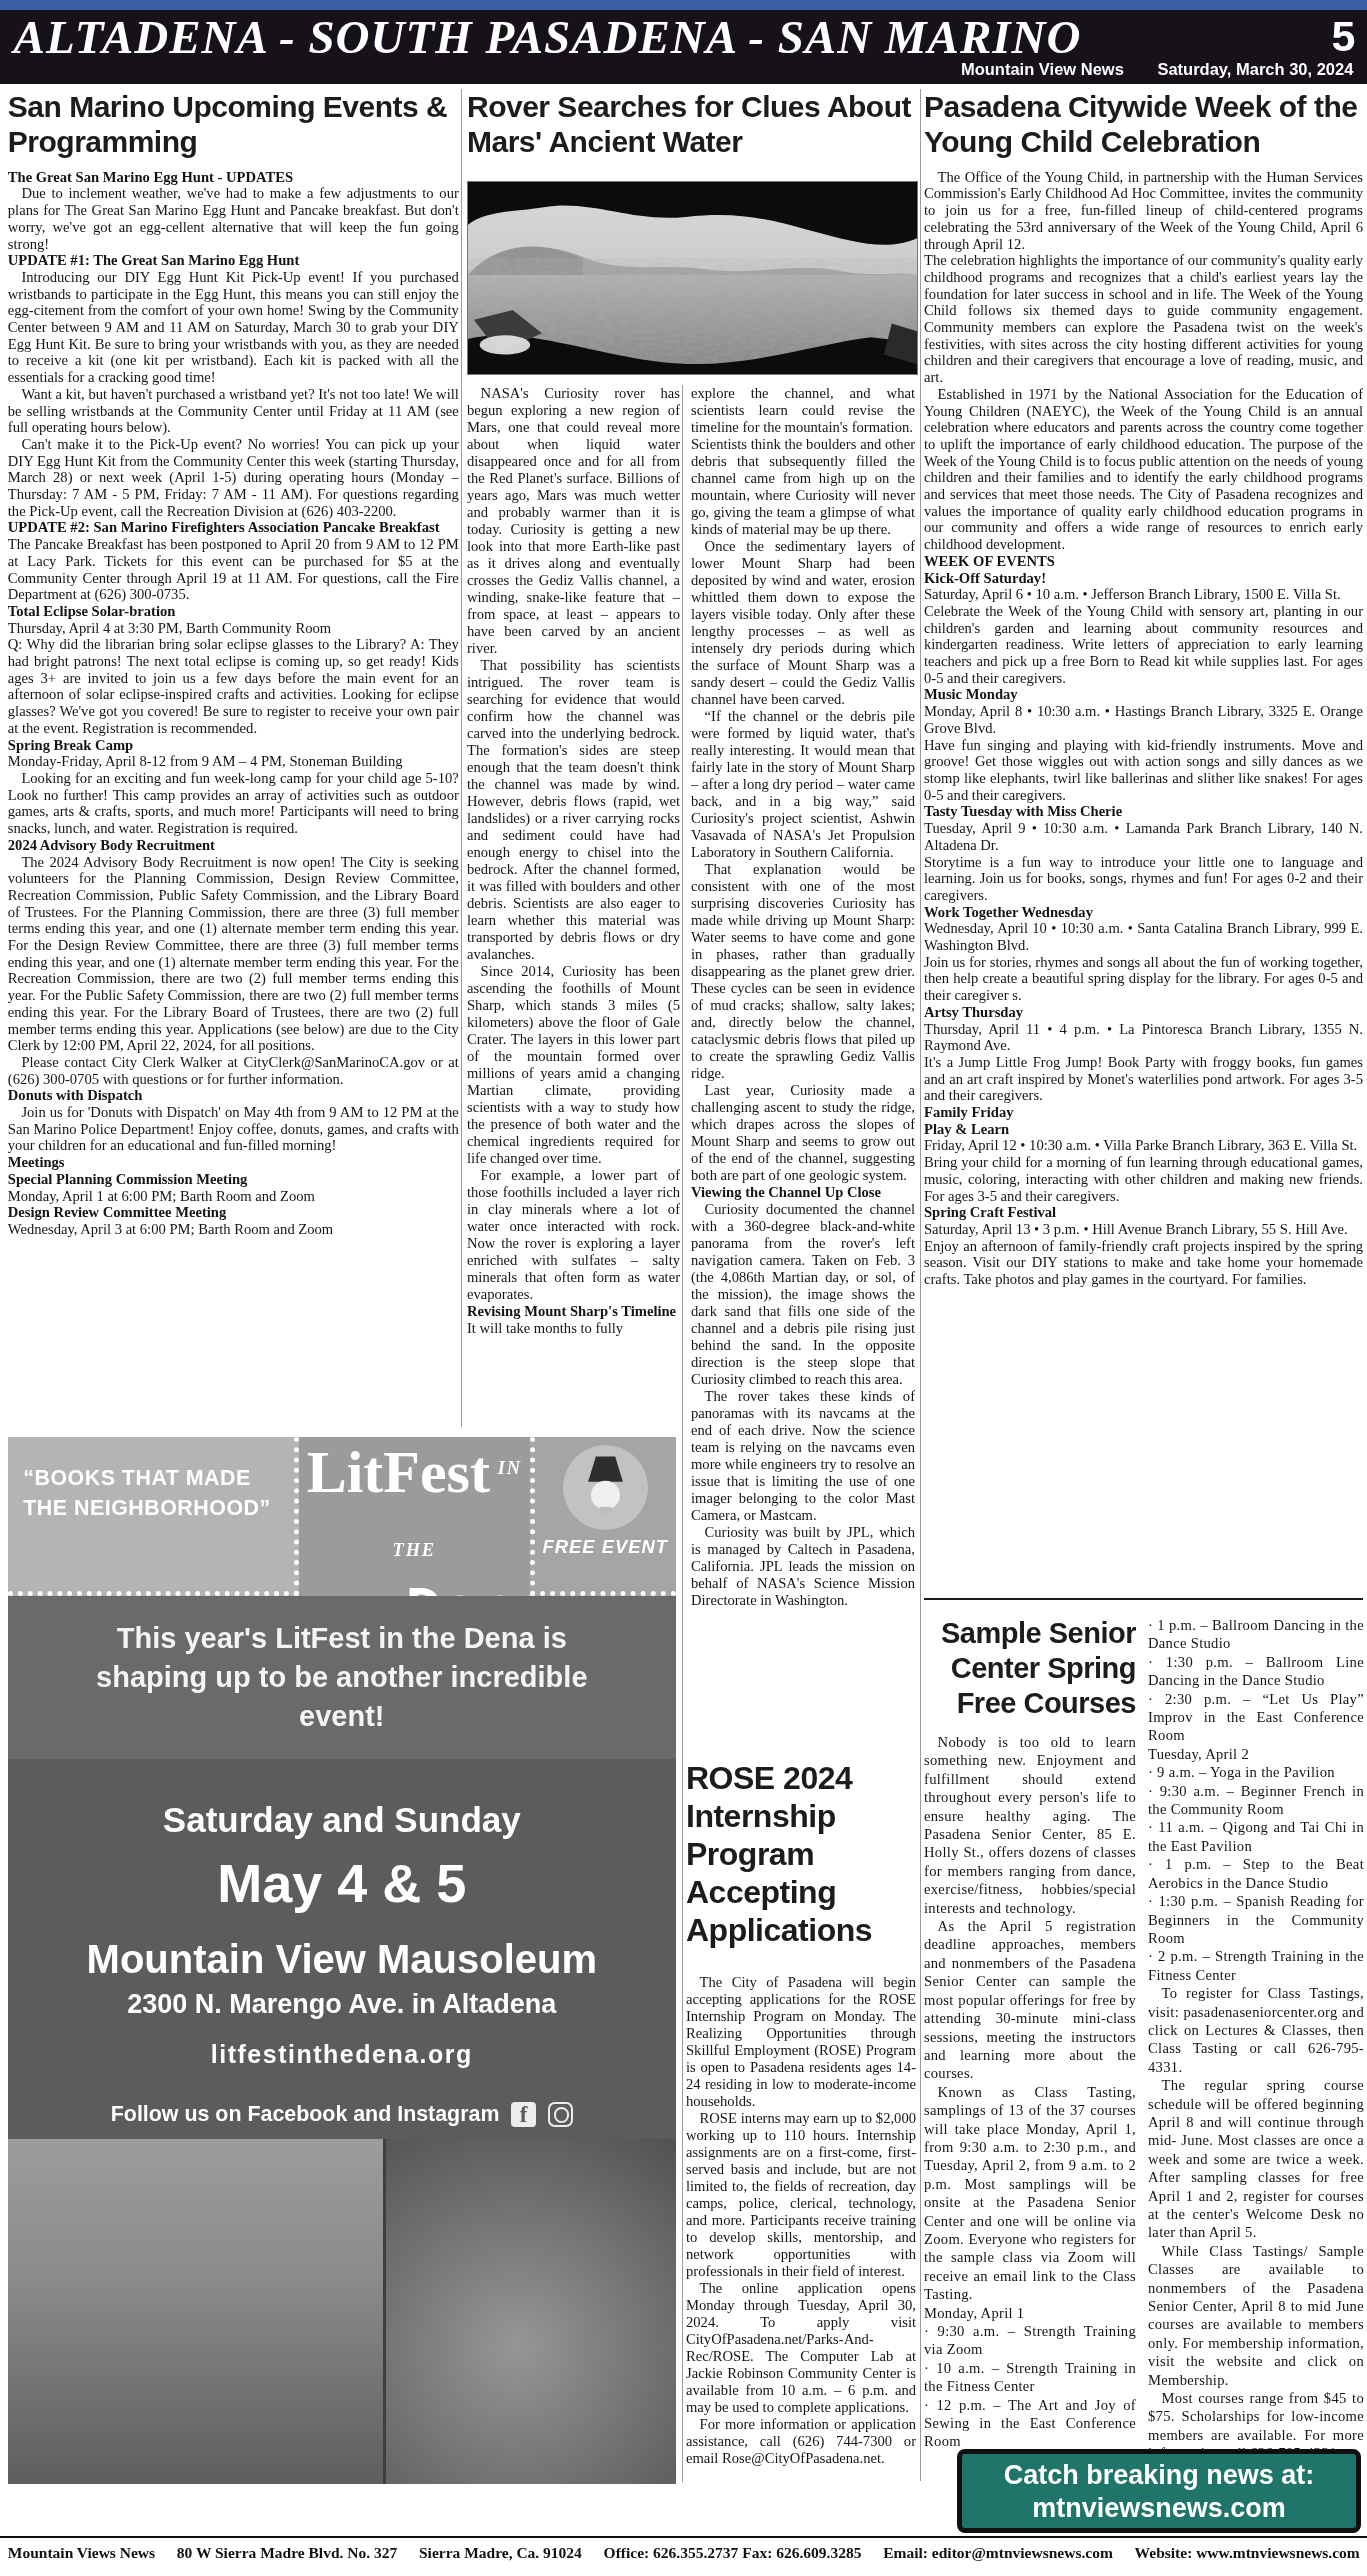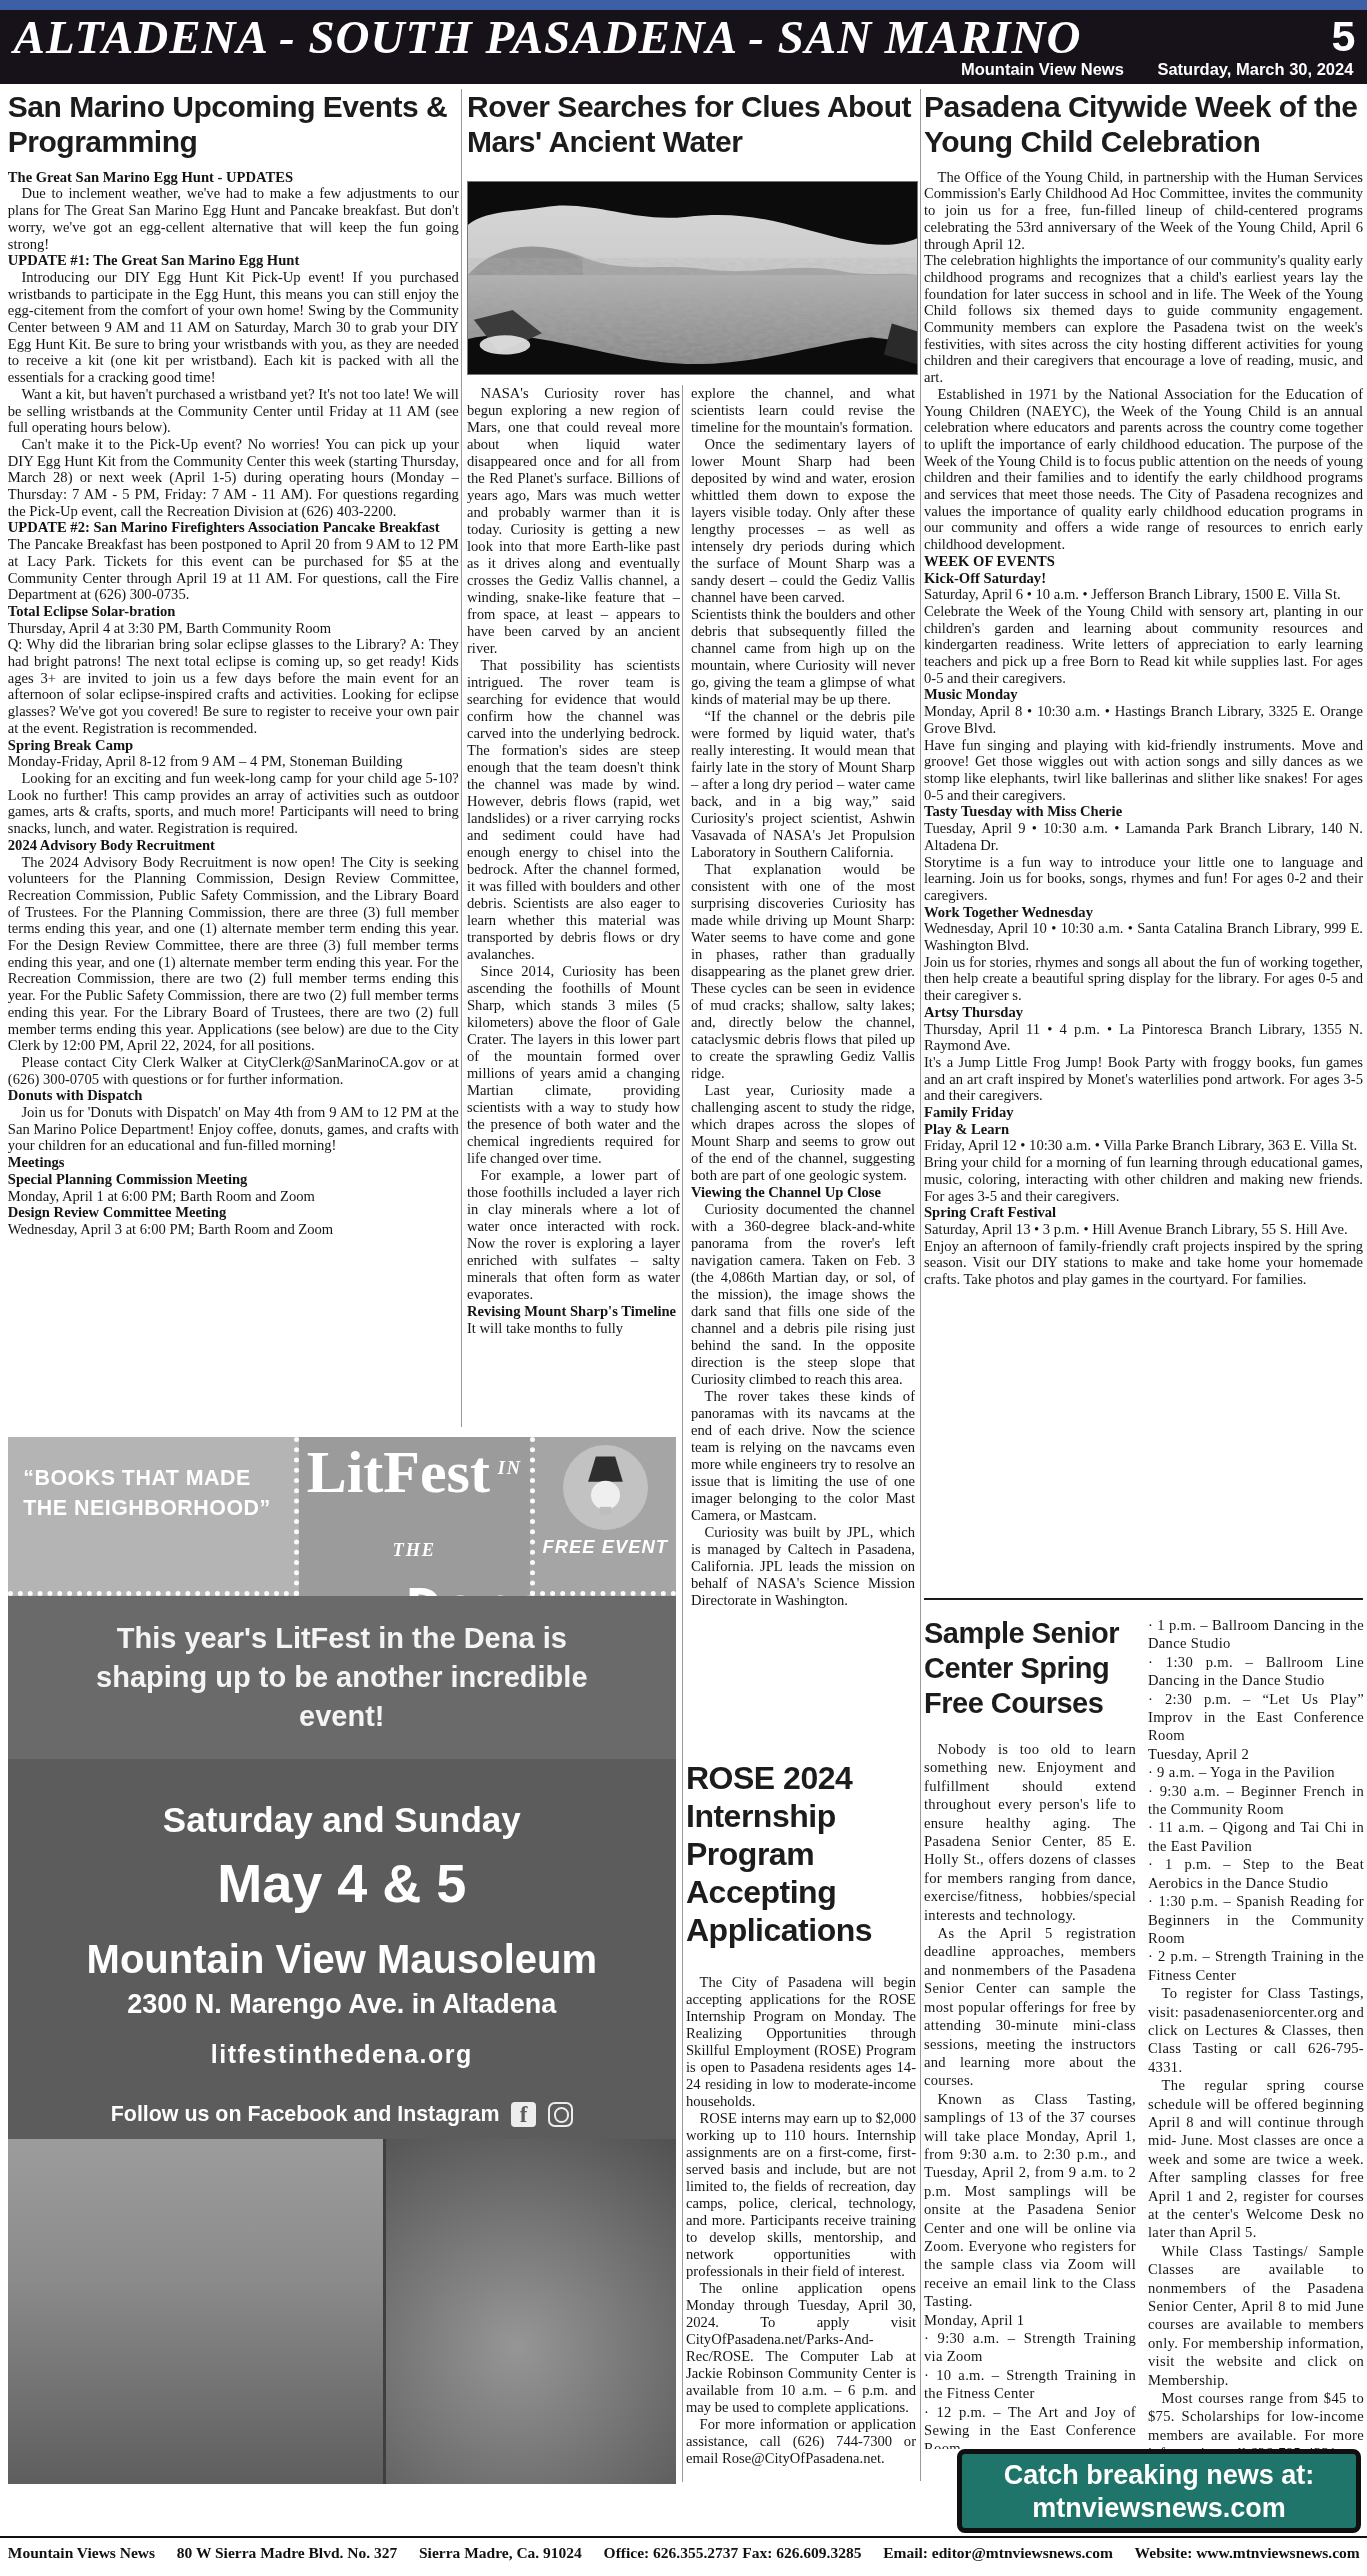--- a/index.html
+++ b/index.html
@@ -158,22 +158,22 @@
       <p class="para i">That possibility has scientists intrigued. The rover team is searching for evidence that would confirm how the channel was carved into the underlying bedrock. The formation's sides are steep enough that the team doesn't think the channel was made by wind. However, debris flows (rapid, wet landslides) or a river carrying rocks and sediment could have had enough energy to chisel into the bedrock. After the channel formed, it was filled with boulders and other debris. Scientists are also eager to learn whether this material was transported by debris flows or dry avalanches.</p>
       <p class="para i">Since 2014, Curiosity has been ascending the foothills of Mount Sharp, which stands 3 miles (5 kilometers) above the floor of Gale Crater. The layers in this lower part of the mountain formed over millions of years amid a changing Martian climate, providing scientists with a way to study how the presence of both water and the chemical ingredients required for life changed over time.</p>
       <p class="para i">For example, a lower part of those foothills included a layer rich in clay minerals where a lot of water once interacted with rock. Now the rover is exploring a layer enriched with sulfates – salty minerals that often form as water evaporates.</p>
       <p class="para h">Revising Mount Sharp's Timeline</p>
       <p class="para f">It will take months to fully</p>
     </div>
 </div>
 <div class="col mars-sub" style="left:691px;top:385px;width:224px;height:1367px;">
   <div>
       <p class="para f">explore the channel, and what scientists learn could revise the timeline for the mountain's formation.</p>
+      <p class="para f">Scientists think the boulders and other debris that subsequently filled the channel came from high up on the mountain, where Curiosity will never go, giving the team a glimpse of what kinds of material may be up there.</p>
       <p class="para i">Once the sedimentary layers of lower Mount Sharp had been deposited by wind and water, erosion whittled them down to expose the layers visible today. Only after these lengthy processes – as well as intensely dry periods during which the surface of Mount Sharp was a sandy desert – could the Gediz Vallis channel have been carved.</p>
-      <p class="para f">Scientists think the boulders and other debris that subsequently filled the channel came from high up on the mountain, where Curiosity will never go, giving the team a glimpse of what kinds of material may be up there.</p>
       <p class="para i">“If the channel or the debris pile were formed by liquid water, that's really interesting. It would mean that fairly late in the story of Mount Sharp – after a long dry period – water came back, and in a big way,” said Curiosity's project scientist, Ashwin Vasavada of NASA's Jet Propulsion Laboratory in Southern California.</p>
       <p class="para i">That explanation would be consistent with one of the most surprising discoveries Curiosity has made while driving up Mount Sharp: Water seems to have come and gone in phases, rather than gradually disappearing as the planet grew drier. These cycles can be seen in evidence of mud cracks; shallow, salty lakes; and, directly below the channel, cataclysmic debris flows that piled up to create the sprawling Gediz Vallis ridge.</p>
       <p class="para i">Last year, Curiosity made a challenging ascent to study the ridge, which drapes across the slopes of Mount Sharp and seems to grow out of the end of the channel, suggesting both are part of one geologic system.</p>
       <p class="para h">Viewing the Channel Up Close</p>
       <p class="para i">Curiosity documented the channel with a 360-degree black-and-white panorama from the rover's left navigation camera. Taken on Feb. 3 (the 4,086th Martian day, or sol, of the mission), the image shows the dark sand that fills one side of the channel and a debris pile rising just behind the sand. In the opposite direction is the steep slope that Curiosity climbed to reach this area.</p>
       <p class="para i">The rover takes these kinds of panoramas with its navcams at the end of each drive. Now the science team is relying on the navcams even more while engineers try to resolve an issue that is limiting the use of one imager belonging to the color Mast Camera, or Mastcam.</p>
       <p class="para i">Curiosity was built by JPL, which is managed by Caltech in Pasadena, California. JPL leads the mission on behalf of NASA's Science Mission Directorate in Washington.</p>
     </div>
 </div>
 
@@ -215,21 +215,21 @@
       <p class="para f">Bring your child for a morning of fun learning through educational games, music, coloring, interacting with other children and making new friends. For ages 3-5 and their caregivers.</p>
       <p class="para h">Spring Craft Festival</p>
       <p class="para f">Saturday, April 13 • 3 p.m. • Hill Avenue Branch Library, 55 S. Hill Ave.</p>
       <p class="para f">Enjoy an afternoon of family-friendly craft projects inspired by the spring season. Visit our DIY stations to make and take home your homemade crafts. Take photos and play games in the courtyard. For families.</p>
     </div>
 </div>
 
 <div class="hrule" style="left:924px;top:1598px;width:439px;"></div>
 
 <div class="col senior" style="left:924px;top:1616px;width:212px;height:833px;">
-  <h1 class="headline senior-h" style="margin-bottom:19px;">
+  <h1 class="headline senior-h" style="margin-bottom:12px;text-align:right;">
     <span style="display:block;">Sample Senior</span>
     <span style="display:block;">Center Spring</span>
     <span style="display:block;">Free Courses</span>
   </h1>
   <div>
       <p class="para i">Nobody is too old to learn something new. Enjoyment and fulfillment should extend throughout every person's life to ensure healthy aging.  The Pasadena Senior Center, 85 E. Holly St., offers dozens of classes for members ranging from dance, exercise/fitness, hobbies/special interests and technology.</p>
       <p class="para i">As the April 5 registration deadline approaches, members and nonmembers of the Pasadena Senior Center can sample the most popular offerings for free by attending 30-minute mini-class sessions, meeting the instructors and learning more about the courses.</p>
       <p class="para i">Known as Class Tasting, samplings of 13 of the 37 courses will take place Monday, April 1, from 9:30 a.m. to 2:30 p.m., and Tuesday, April 2, from 9 a.m. to 2 p.m. Most samplings will be onsite at the Pasadena Senior Center and one will be online via Zoom. Everyone who registers for the sample class via Zoom will receive an email link to the Class Tasting.</p>
       <p class="para f">Monday, April 1</p>
       <p class="para f">· 9:30 a.m. – Strength Training via Zoom</p>

